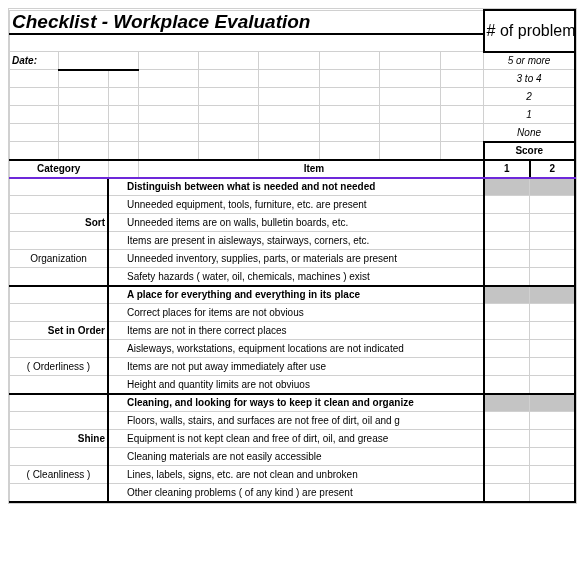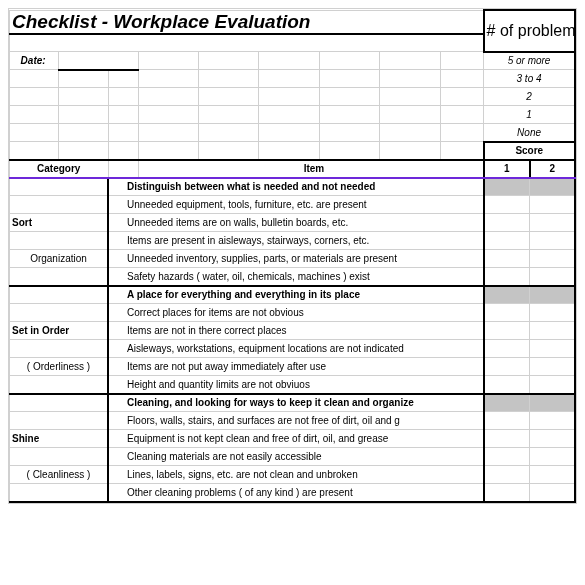--- a/index.html
+++ b/index.html
@@ -51,21 +51,21 @@
     text-align: center;
     font-style: italic;
     border-right: 2px solid #000;
   }
   .problabel.bot {
     border-bottom: 2px solid #000;
   }
   .datelabel {
     font-weight: bold;
     font-style: italic;
-    text-align: center;
+    text-align: left;
     padding-right: 4px;
   }
   .datecell {
     border-bottom: 2px solid #000;
   }
   .scorelabel {
     font-weight: bold;
     text-align: center;
     border-top: 2px solid #000;
     border-left: 2px solid #000;
@@ -82,21 +82,21 @@
   .header.item { text-align: center; padding-left: 8px; }
   .header.sc {
     border-left: 2px solid #000;
     border-right: 1px solid #000;
   }
   .header.sc2 {
     border-right: 2px solid #000;
   }
   .cat {
     font-weight: bold;
-    text-align: left;
+    text-align: right;
   }
   .subcat {
     text-align: center;
   }
   .itemcell {
     text-align: left;
     padding-left: 18px;
     border-left: 2px solid #000;
   }
   .itemhead {

